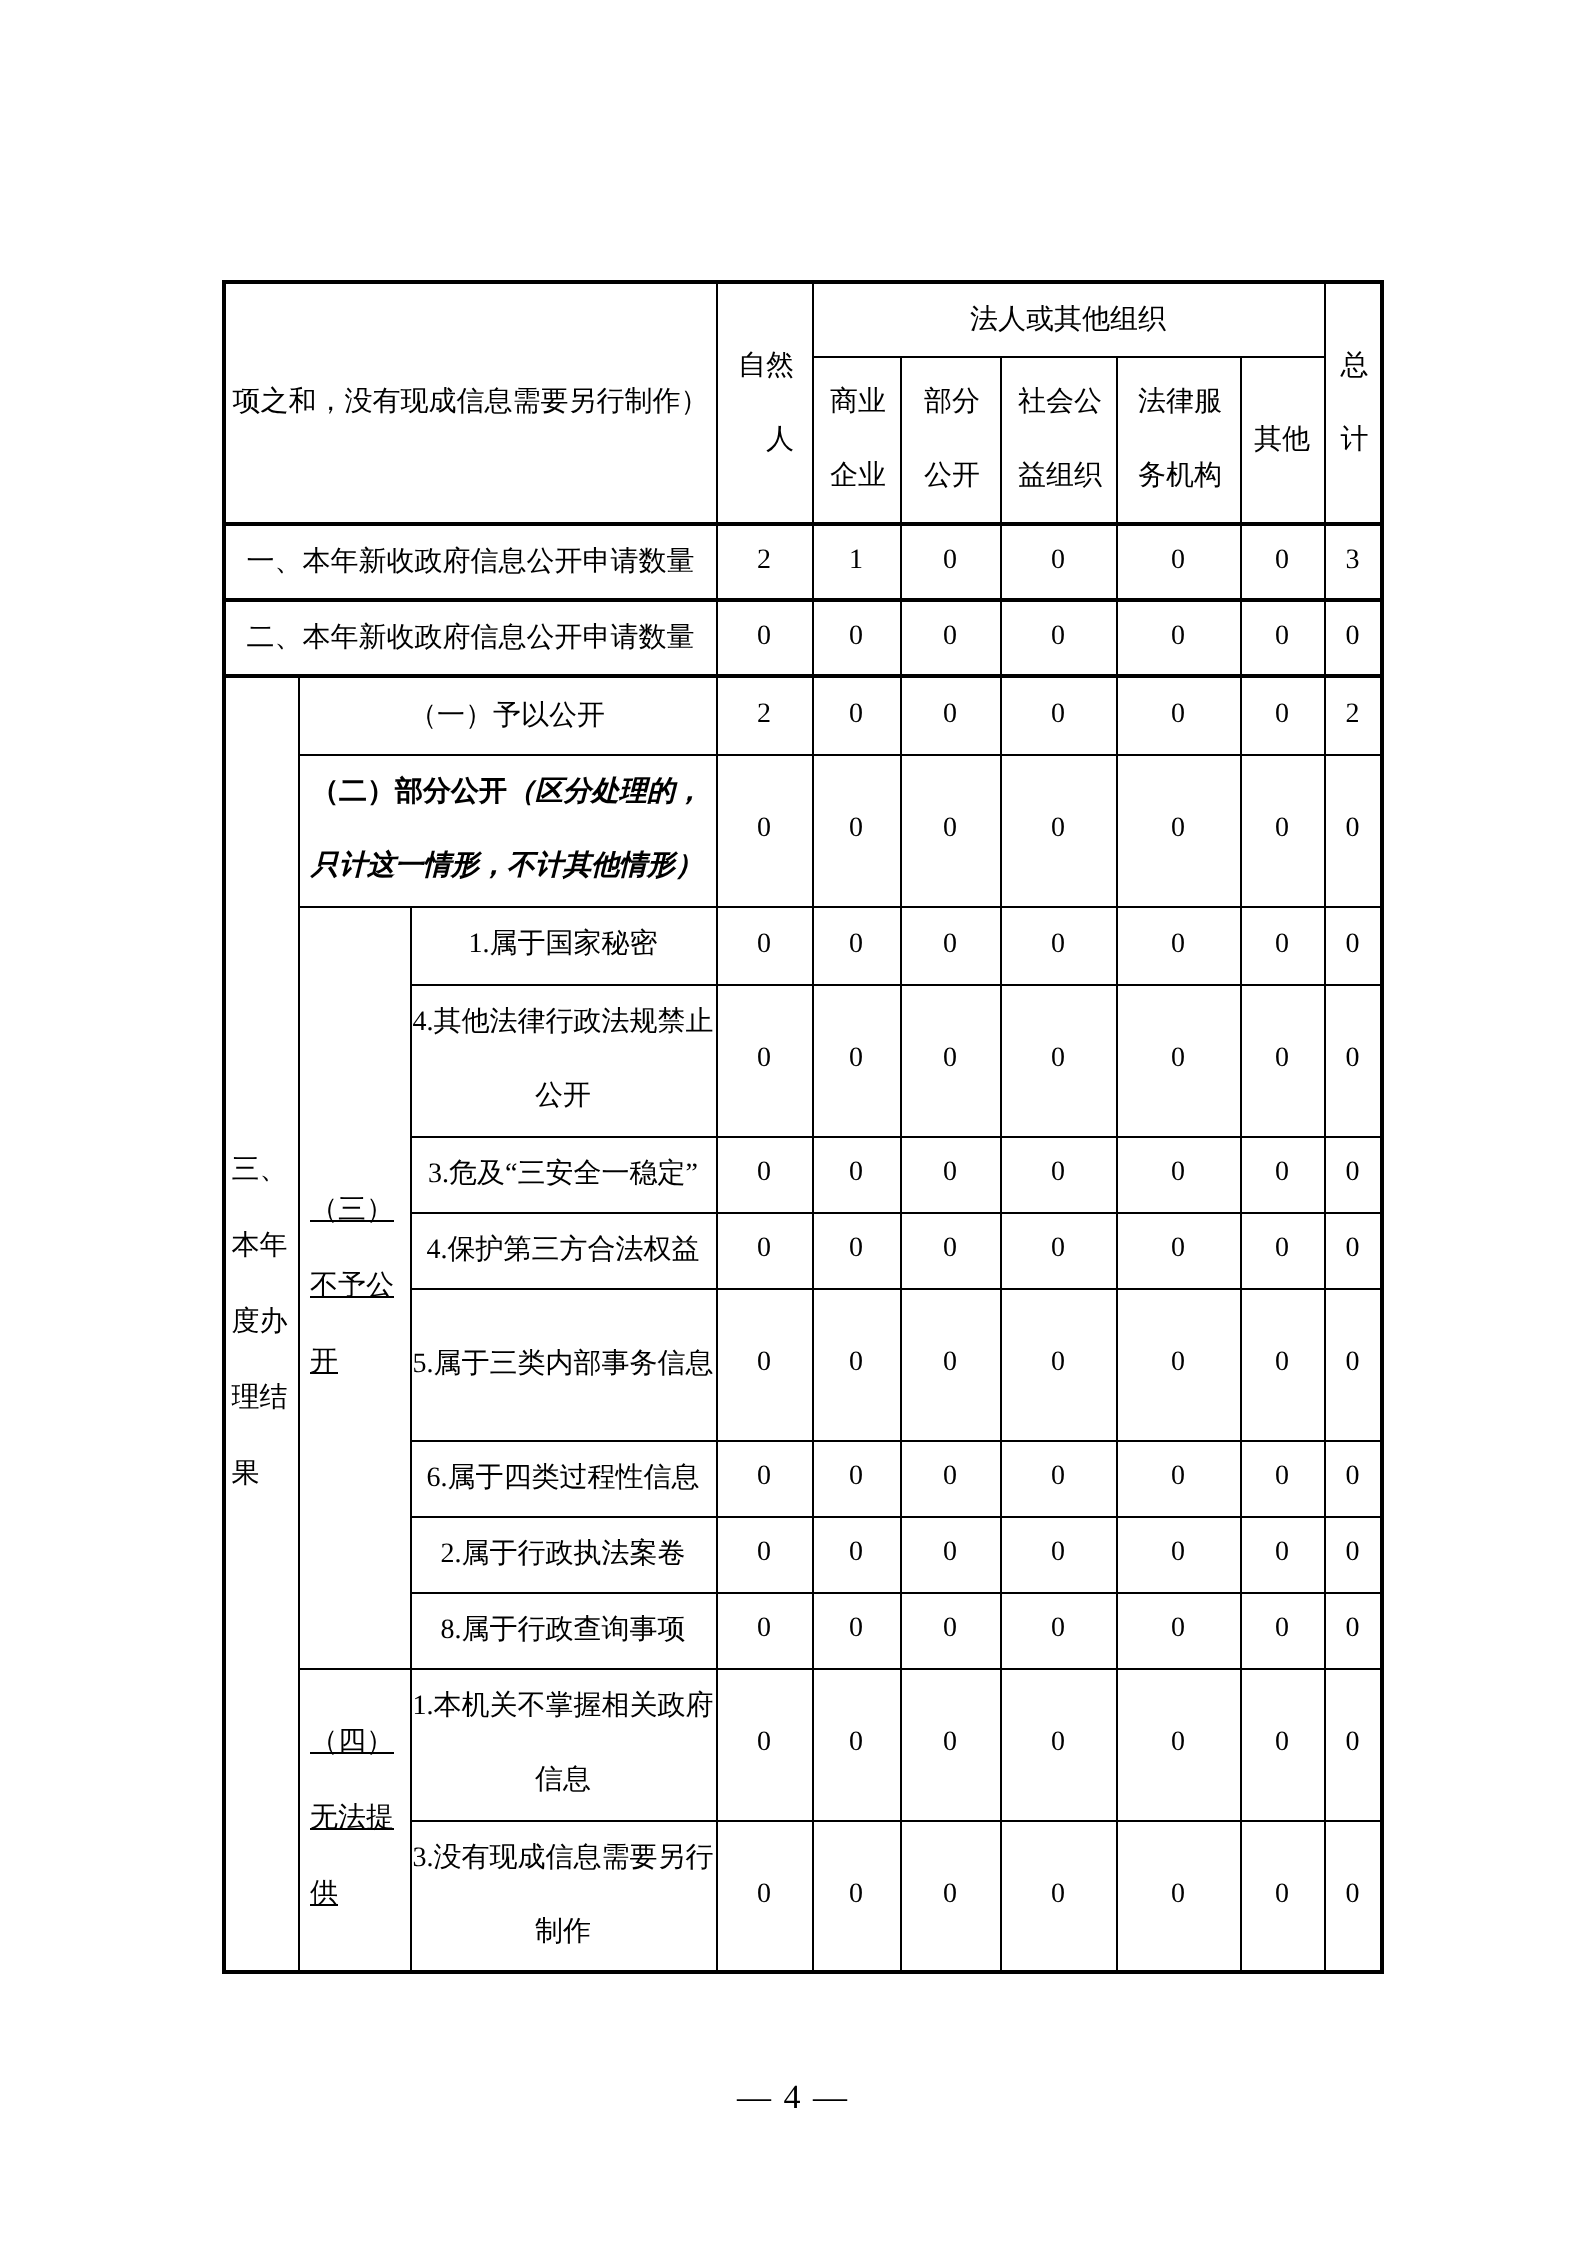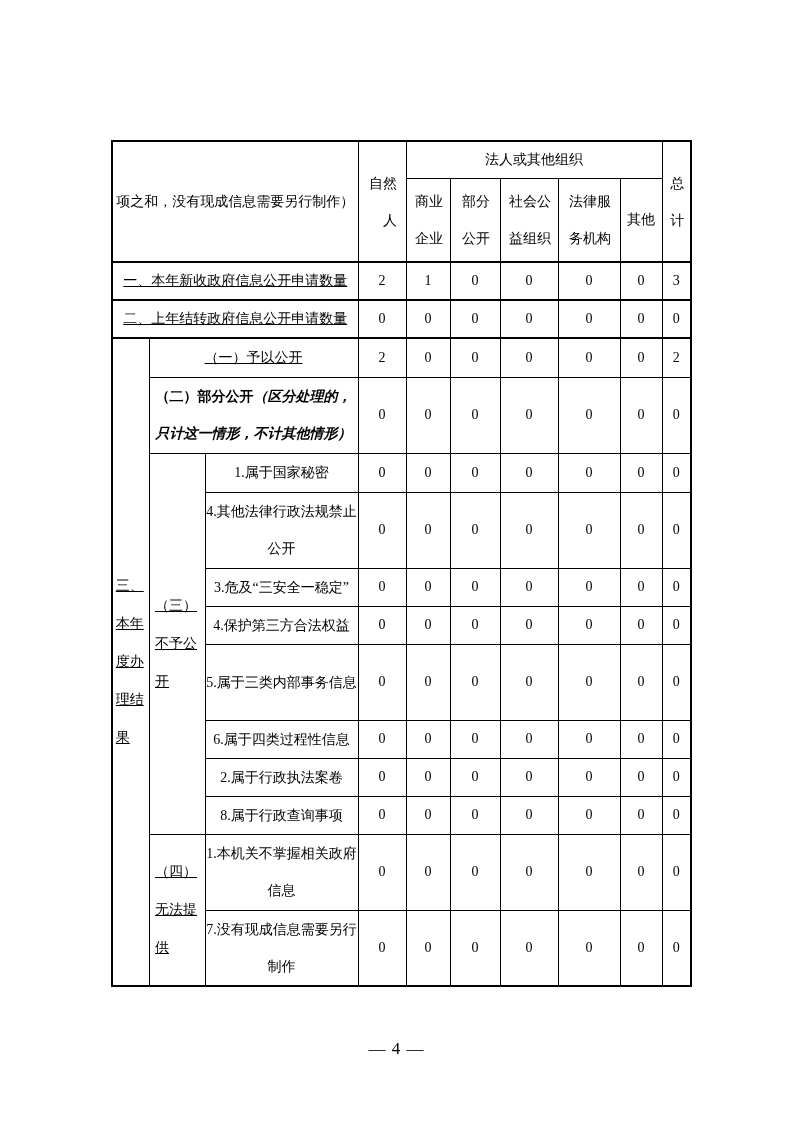--- a/index.html
+++ b/index.html
@@ -35,40 +35,39 @@
 
   td.note {
     vertical-align:top;
     text-align:left;
     padding:11px 10px 0 14px;
     line-height:1.55;
   }
   td.rowlbl {
     text-align:left;
     padding-left:8px;
-    text-decoration:underline;
   }
   td.part2 {
     text-align:left;
     padding:0 3px 0 7px;
     line-height:37px;
     font-weight:bold;
   }
   td.part2 .kai { font-style:italic; }
   td.item {
     text-align:left;
     padding-left:9px;
     line-height:37px;
   }
   .vw { margin:0 auto; text-align:right; }
   .vw1 { width:16px; line-height:37px; }
   .vw2 { width:30px; line-height:37px; }
   .vw3 { width:44px; line-height:37px; }
   .vcol { margin:0 auto; text-align:left; line-height:38px; }
-  .vcolA { width:30px;text-decoration:underline; }
+  .vcolA { width:30px; }
   .vcolB { width:44px;text-decoration:underline; }
 
   .pageno {
     position:absolute;
     left:0; top:1039px;
     width:100%;
     text-align:center;
     font-size:17px;
     letter-spacing:1px;
   }
@@ -122,21 +121,21 @@
     <td>2</td>
     <td>1</td>
     <td>0</td>
     <td>0</td>
     <td>0</td>
     <td>0</td>
     <td>3</td>
   </tr>
 
   <tr class="r38 bt2">
-    <td colspan="3" class="rowlbl">二、上年结转政府信息公开申请数量</td>
+    <td colspan="3" class="rowlbl">二、本年新收政府信息公开申请数量</td>
     <td>0</td>
     <td>0</td>
     <td>0</td>
     <td>0</td>
     <td>0</td>
     <td>0</td>
     <td>0</td>
   </tr>
 
   <tr class="r39 bt2">
@@ -255,21 +254,21 @@
     <td class="item">1.本机关不掌握相关政府信息</td>
     <td>0</td>
     <td>0</td>
     <td>0</td>
     <td>0</td>
     <td>0</td>
     <td>0</td>
     <td>0</td>
   </tr>
   <tr class="r76">
-    <td class="item">7.没有现成信息需要另行制作</td>
+    <td class="item">3.没有现成信息需要另行制作</td>
     <td>0</td>
     <td>0</td>
     <td>0</td>
     <td>0</td>
     <td>0</td>
     <td>0</td>
     <td>0</td>
   </tr>
 </tbody>
   </table>

